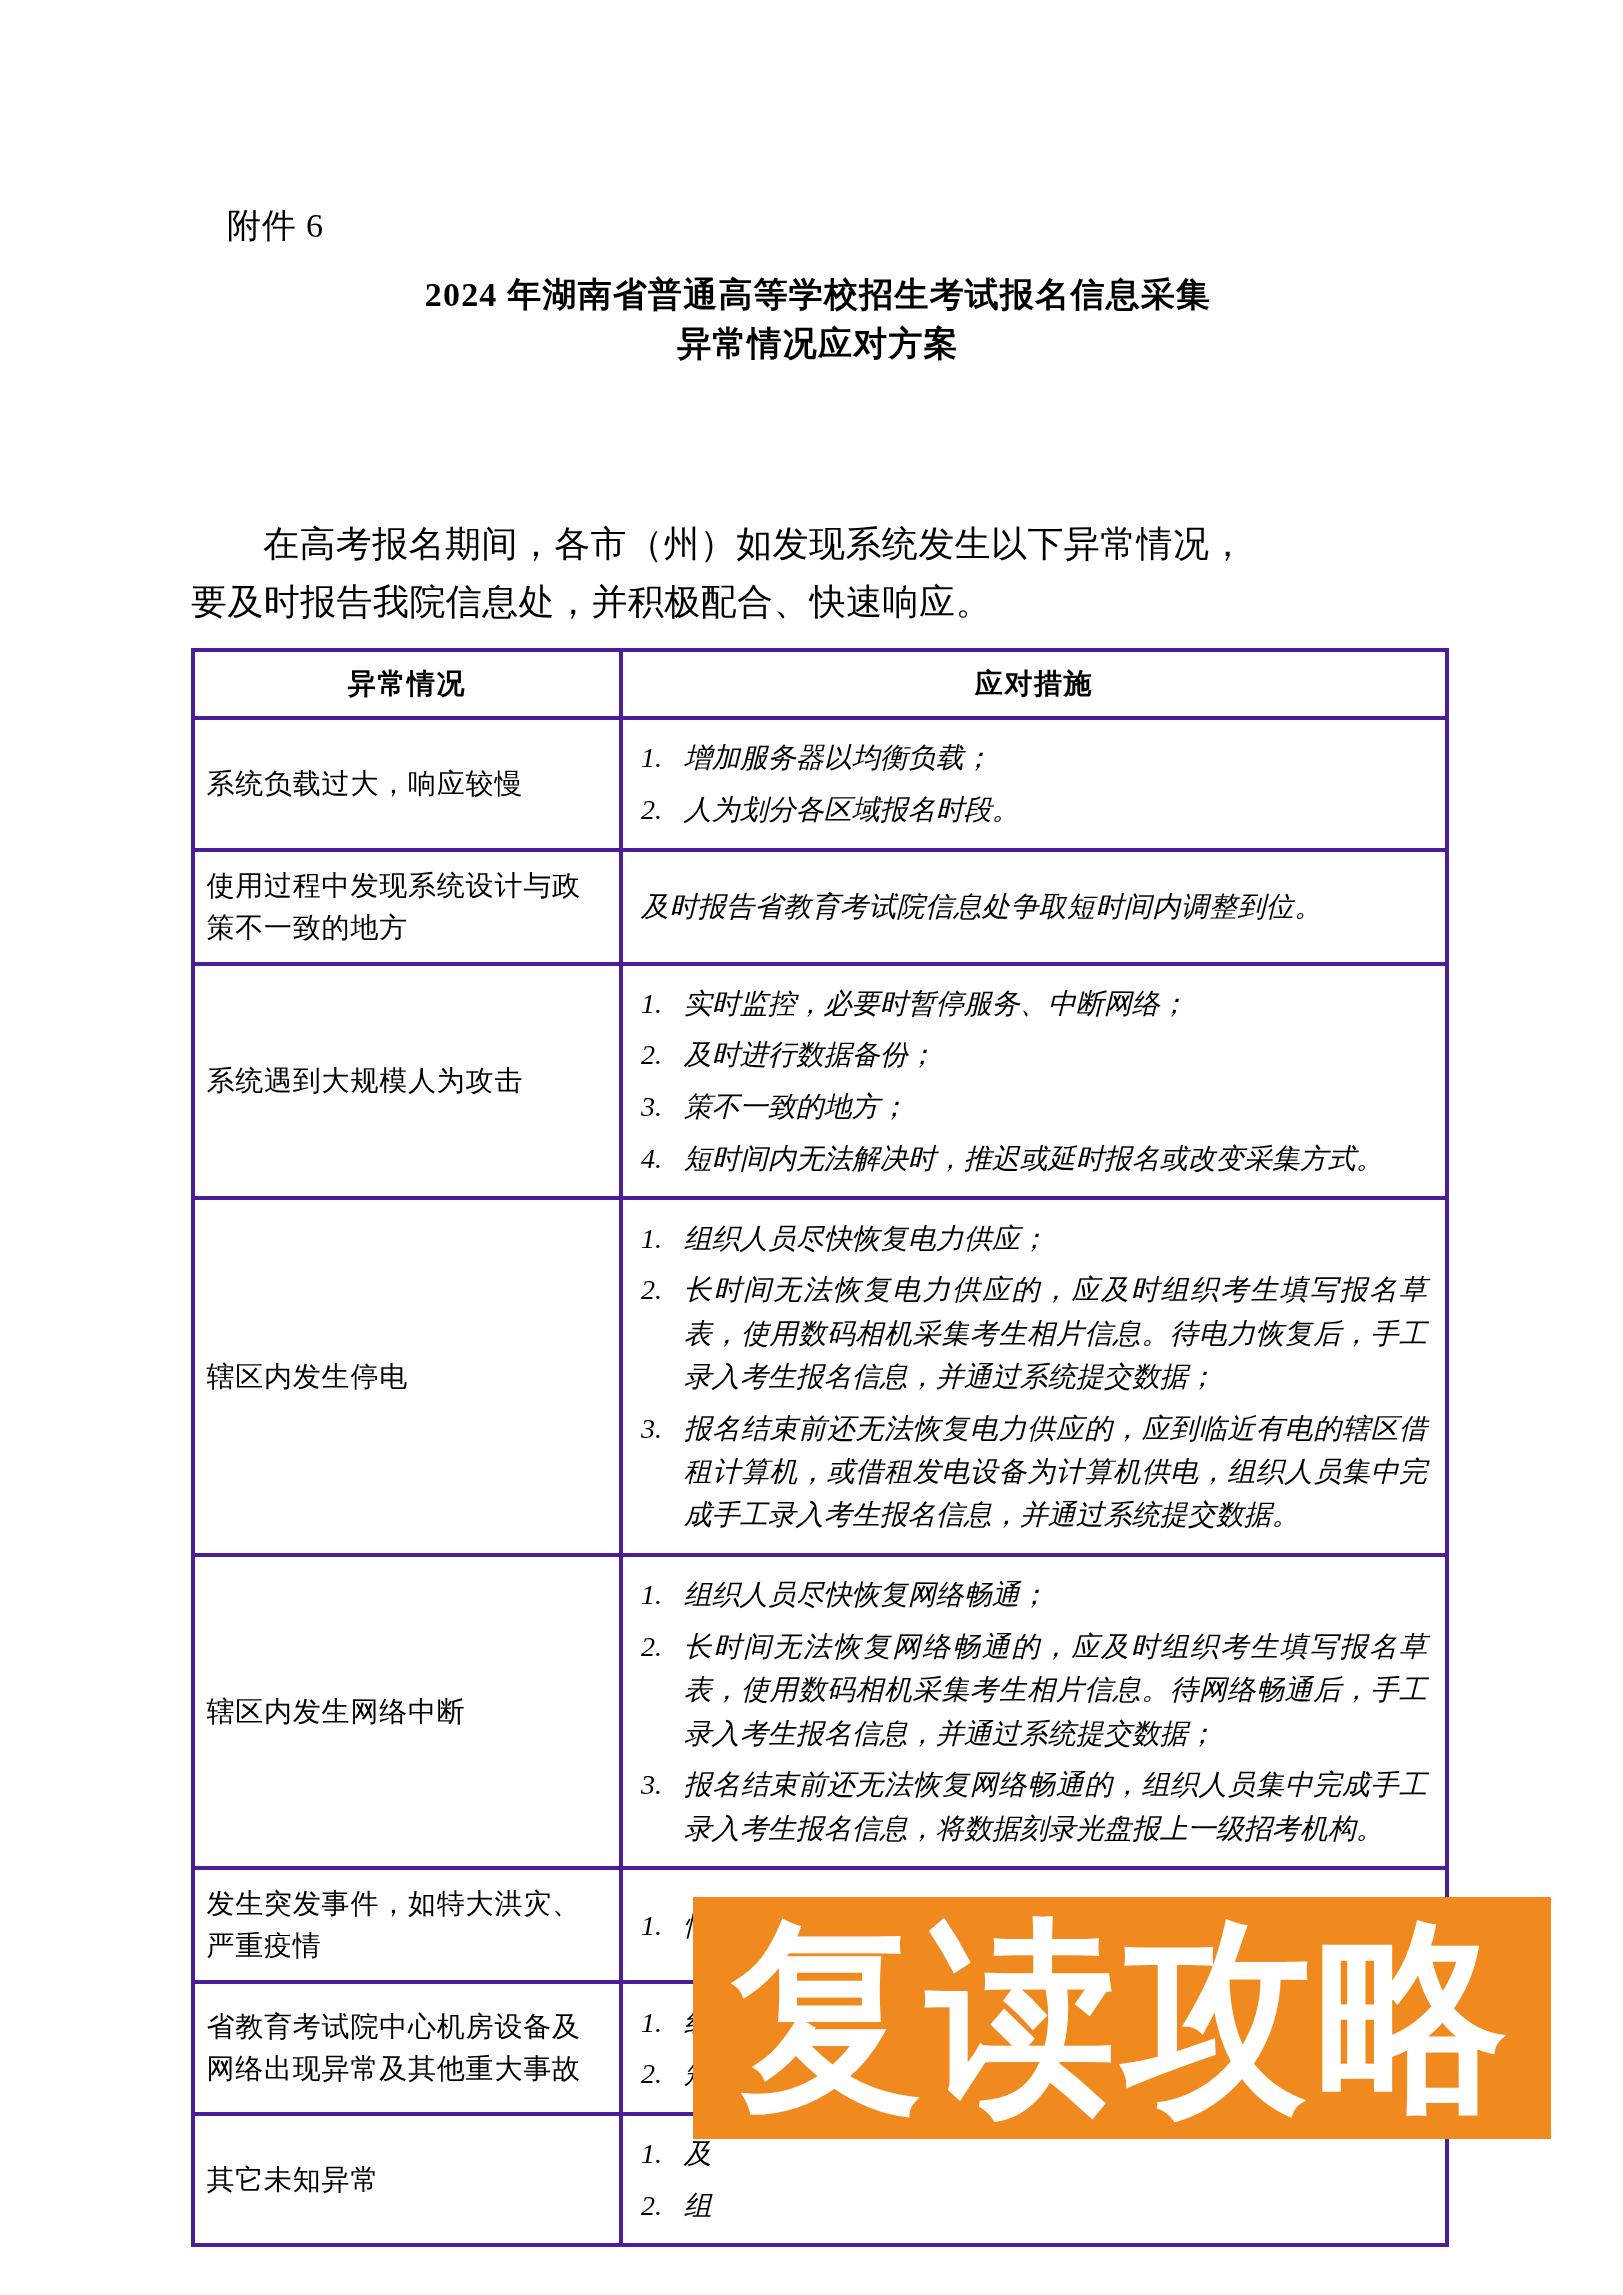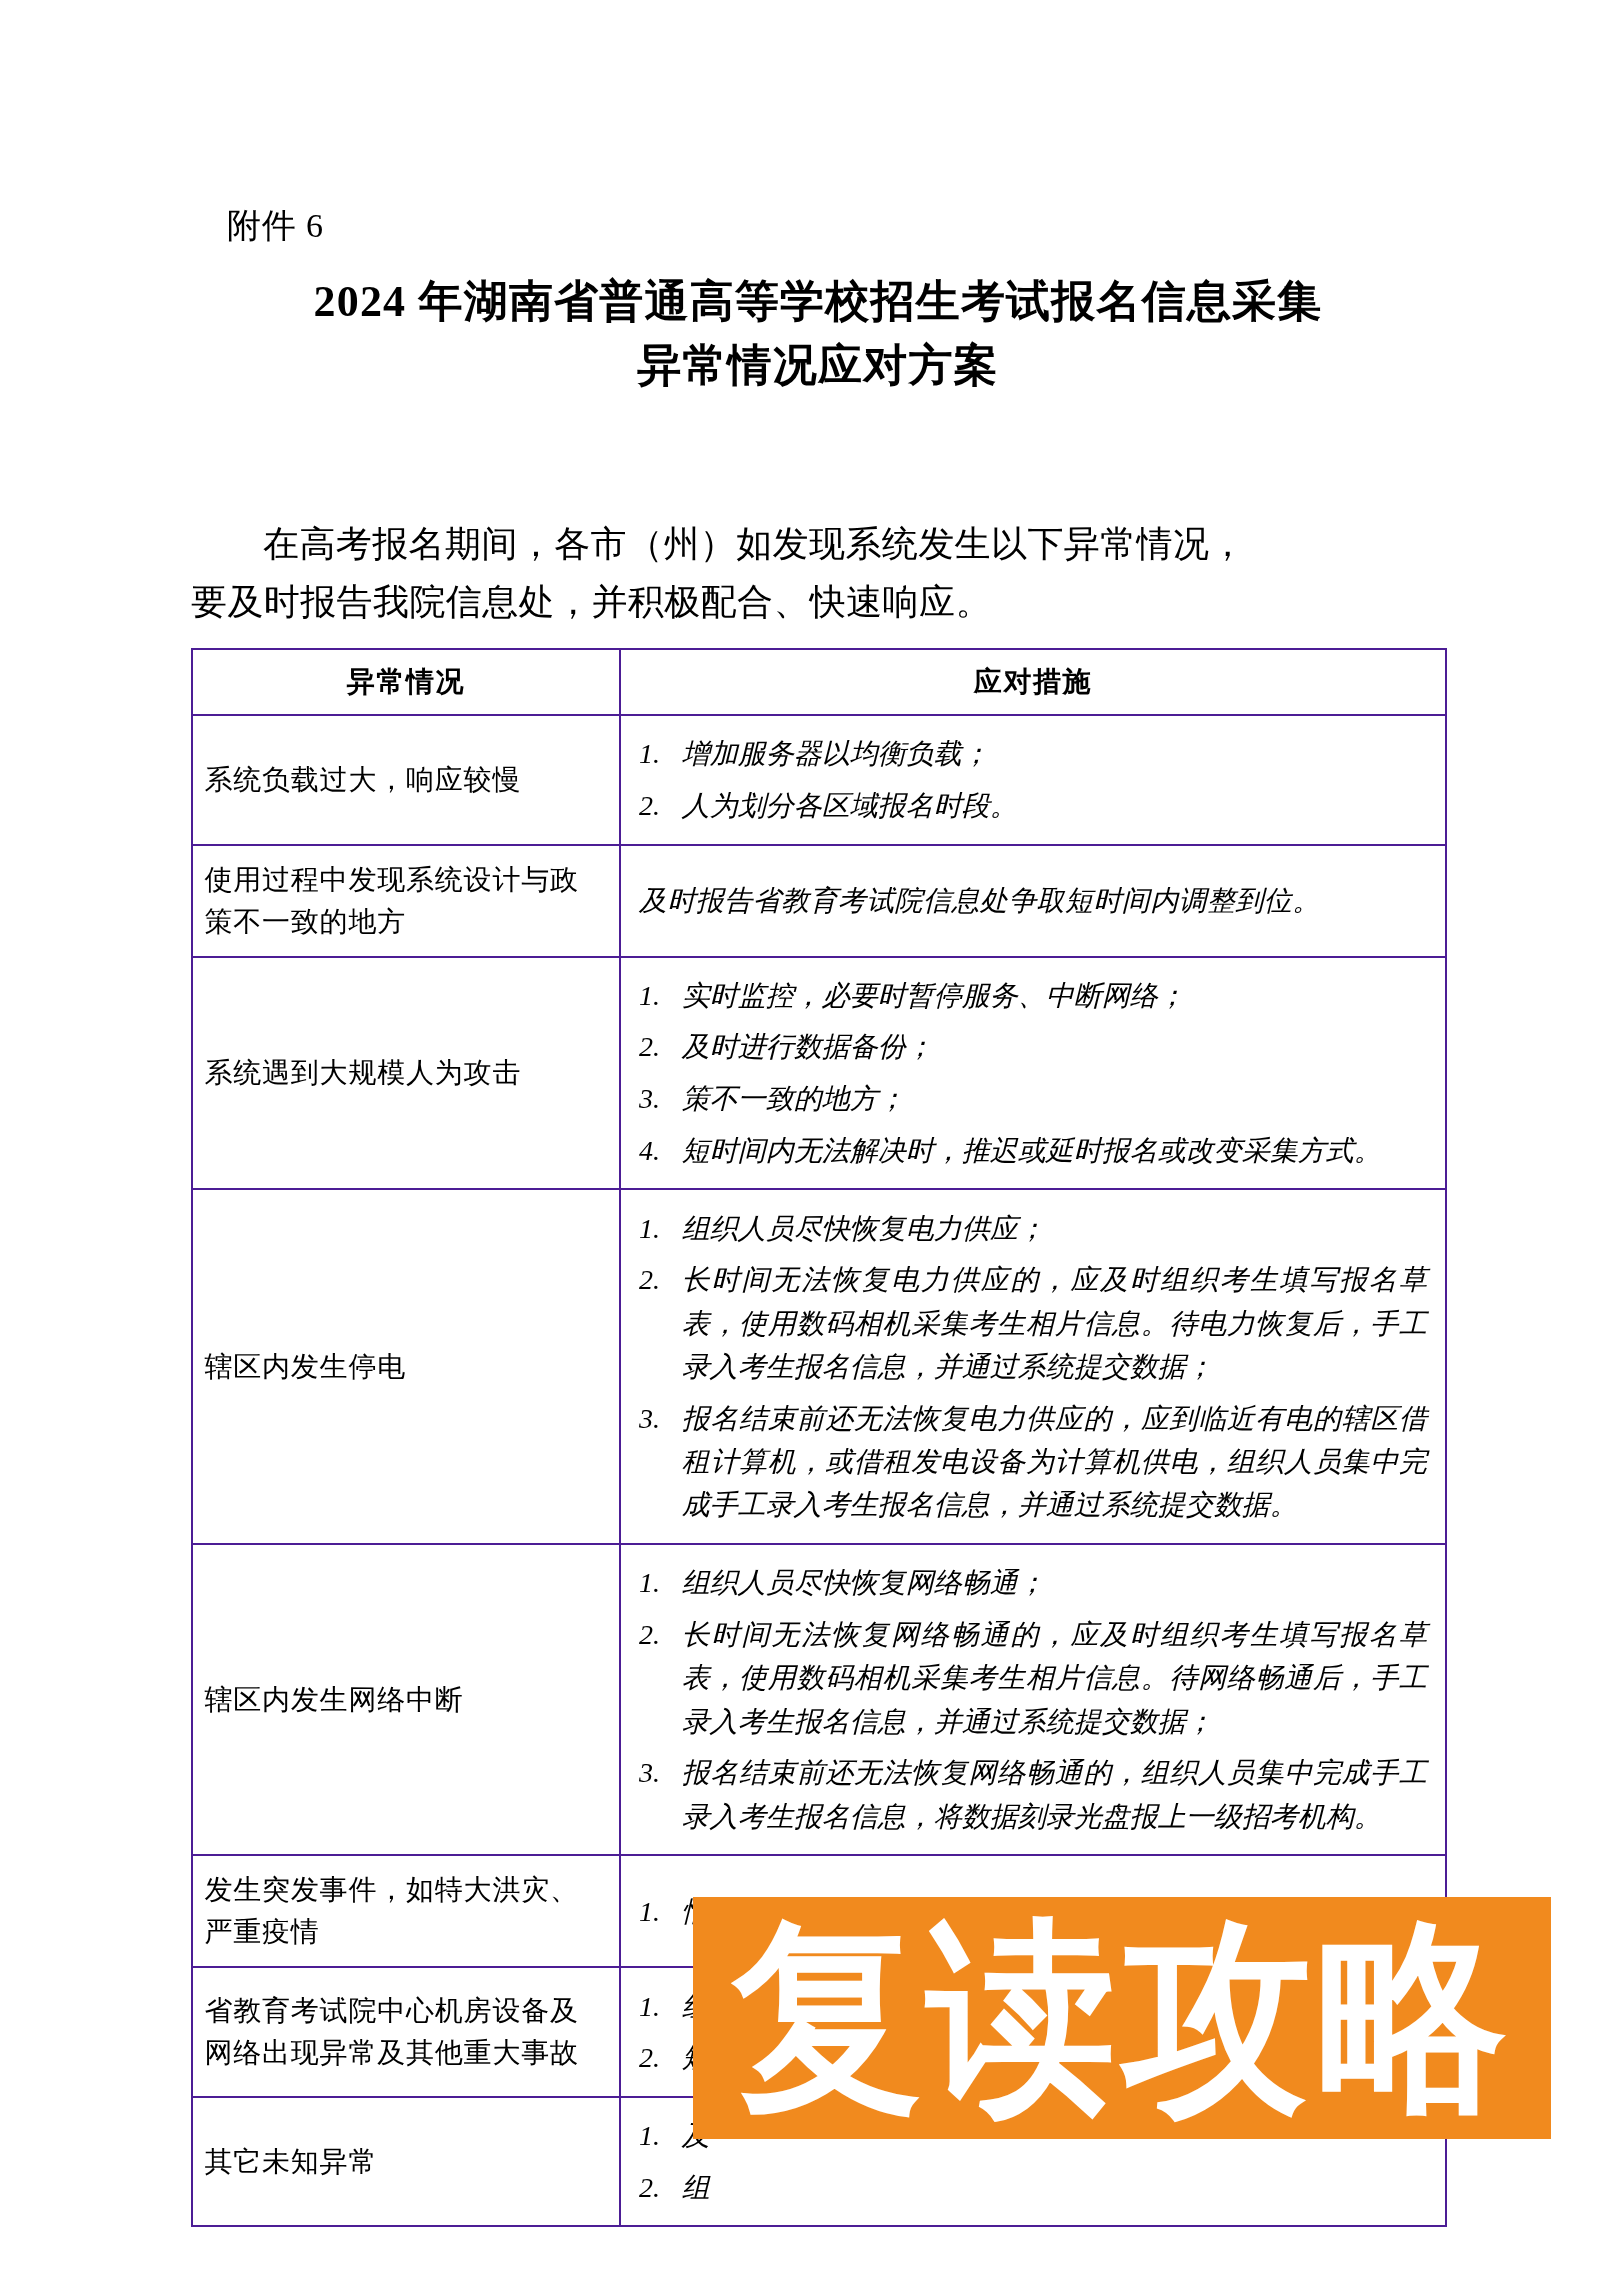--- a/index.html
+++ b/index.html
@@ -32,21 +32,21 @@
     letter-spacing: 0.8px;
     white-space: nowrap;
   }
 
   .doc-title {
     position: absolute;
     left: 191px;
     top: 270px;
     width: 1254px;
     text-align: center;
-    font-size: 44px;
+    font-size: 34px;
     font-weight: bold;
     line-height: 1.45;
     letter-spacing: 1.2px;
   }
   .doc-title .tline { display: block; }
 
   
   .intro {
     position: absolute;
     left: 191px;
@@ -69,21 +69,21 @@
     width: 1254px;
     border-collapse: collapse;
     table-layout: fixed;
     font-size: 28px;
   }
   .doc-table col.c1 { width: 428px; }
   .doc-table col.c2 { width: 826px; }
 
   .doc-table th,
   .doc-table td {
-    border: 2px solid #4c1d95;
+    border: 4px solid #4c1d95;
     padding: 0;
     vertical-align: middle;
   }
 
   .doc-table th {
     height: 64px;
     font-size: 28px;
     font-weight: bold;
     text-align: center;
     letter-spacing: 1.6px;

